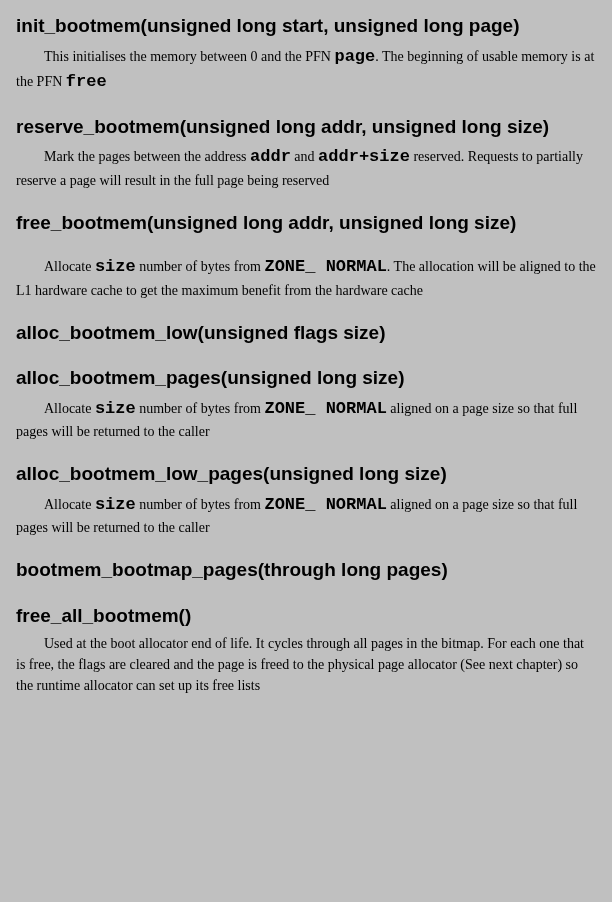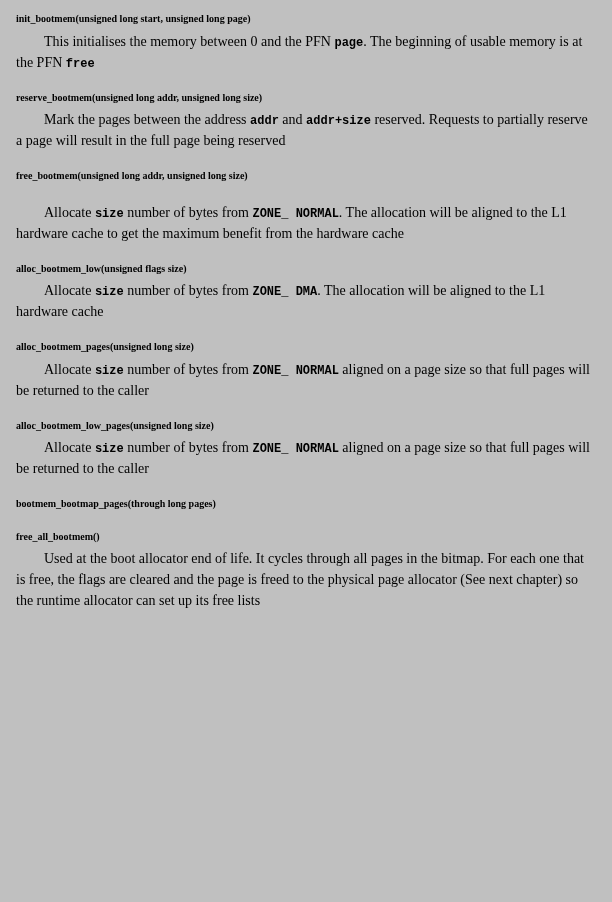--- a/index.html
+++ b/index.html
@@ -17,37 +17,37 @@
       line-height: 1.45;
       color: #000000;
       padding: 12px 16px;
     }
 
     .section {
       margin-bottom: 18px;
     }
 
     .func-signature {
-      font-family: Liberation Serif, serif;
-      font-size: 10px;
+      font-family: Liberation Sans, sans-serif;
+      font-size: 19px;
       font-weight: bold;
       display: block;
       margin-bottom: 4px;
     }
 
     .description {
       text-indent: 2em;
       font-family: serif;
       font-size: 14px;
       line-height: 1.5;
     }
 
     code {
       font-family: 'Courier New', Courier, monospace;
-      font-size: 12px;
+      font-size: 17px;
       font-weight: bold;
     }
   </style>
 </head>
 <body>
 
 <div id="content">
     <div class="section">
       <span class="func-signature">init_bootmem(unsigned long start, unsigned long page)</span>
       <p class="description">This initialises the memory between 0 and the PFN <code>page</code>. The beginning of usable memory is at the PFN <code>free</code></p>
@@ -57,21 +57,20 @@
       <p class="description">Mark the pages between the address <code>addr</code> and <code>addr+size</code> reserved. Requests to partially reserve a page will result in the full page being reserved</p>
     </div>
     <div class="section">
       <span class="func-signature">free_bootmem(unsigned long addr, unsigned long size)</span>
     </div>
     <div class="section">
       <p class="description">Allocate <code>size</code> number of bytes from <code>ZONE_ NORMAL</code>. The allocation will be aligned to the L1 hardware cache to get the maximum benefit from the hardware cache</p>
     </div>
     <div class="section">
       <span class="func-signature">alloc_bootmem_low(unsigned flags size)</span>
-      <p class="description">Allocate <code>size</code> number of bytes from <code>ZONE_ DMA</code>. The allocation will be aligned to the L1 hardware cache</p>
     </div>
     <div class="section">
       <span class="func-signature">alloc_bootmem_pages(unsigned long size)</span>
       <p class="description">Allocate <code>size</code> number of bytes from <code>ZONE_ NORMAL</code> aligned on a page size so that full pages will be returned to the caller</p>
     </div>
     <div class="section">
       <span class="func-signature">alloc_bootmem_low_pages(unsigned long size)</span>
       <p class="description">Allocate <code>size</code> number of bytes from <code>ZONE_ NORMAL</code> aligned on a page size so that full pages will be returned to the caller</p>
     </div>
     <div class="section">

